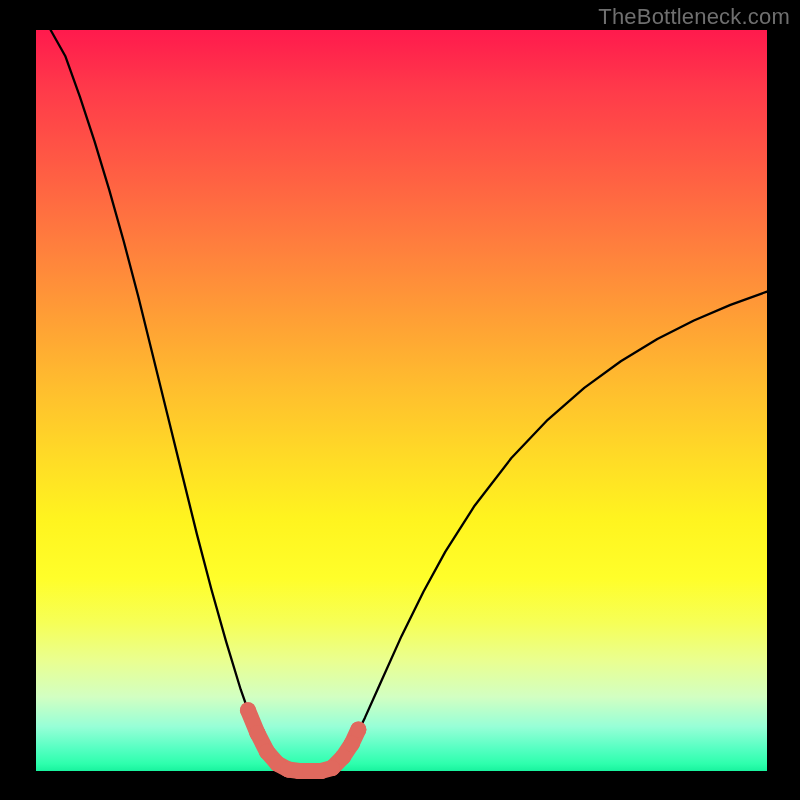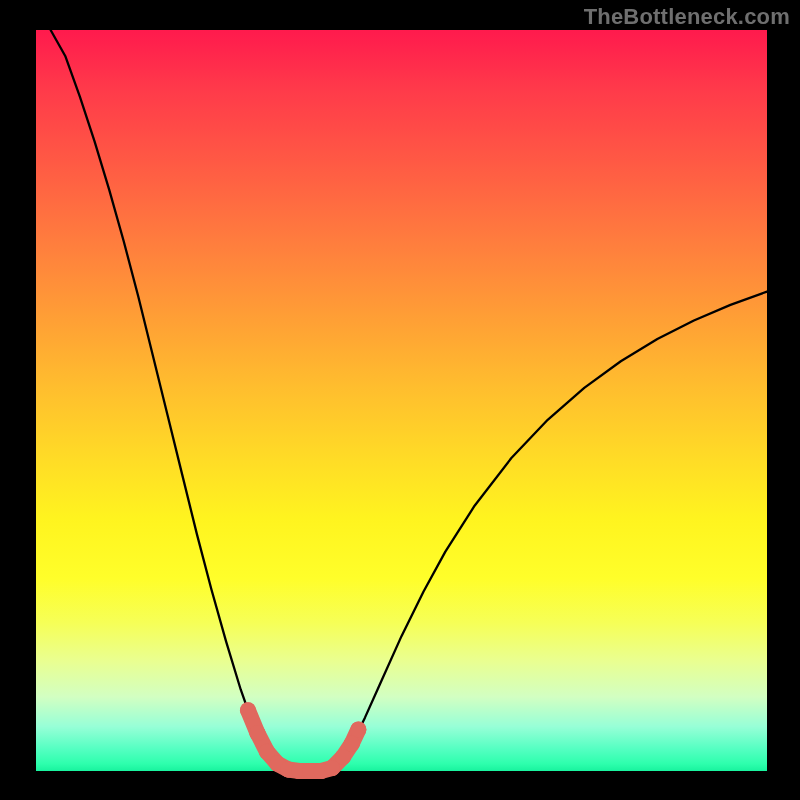--- a/index.html
+++ b/index.html
@@ -40,21 +40,21 @@
       #2effad 99%,
       #18f39e 100%
     );
   }
   .attribution {
     position: absolute;
     top: 4px;
     right: 10px;
     color: #6f6f6f;
     font-size: 22px;
-    font-weight: 700;
+    font-weight: 400;
     letter-spacing: 0.2px;
   }
   svg.curve-layer {
     position: absolute;
     left: 0;
     top: 0;
   }
 </style>
 </head>
 <body>

